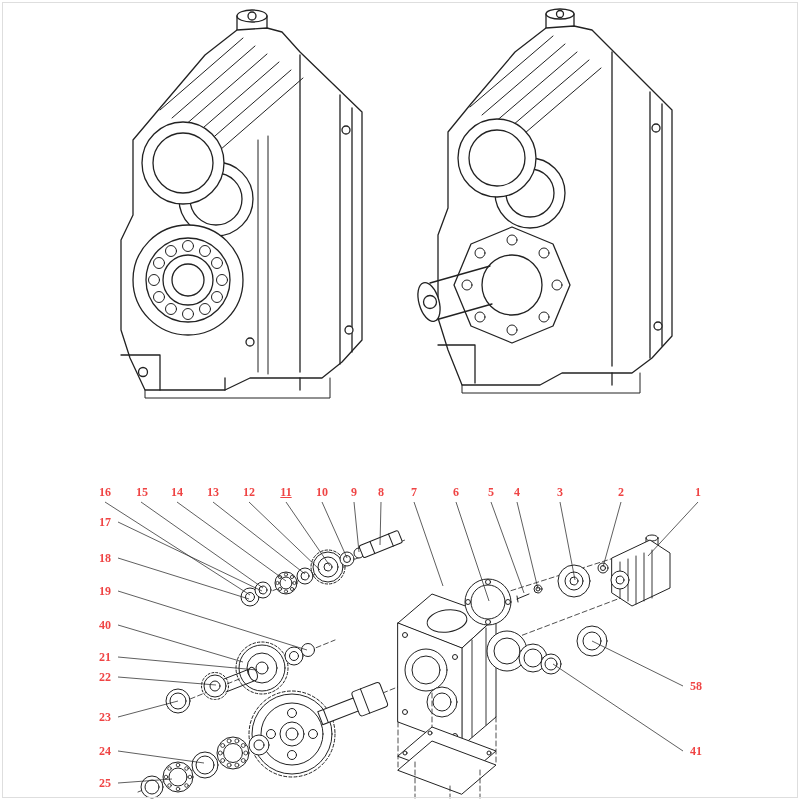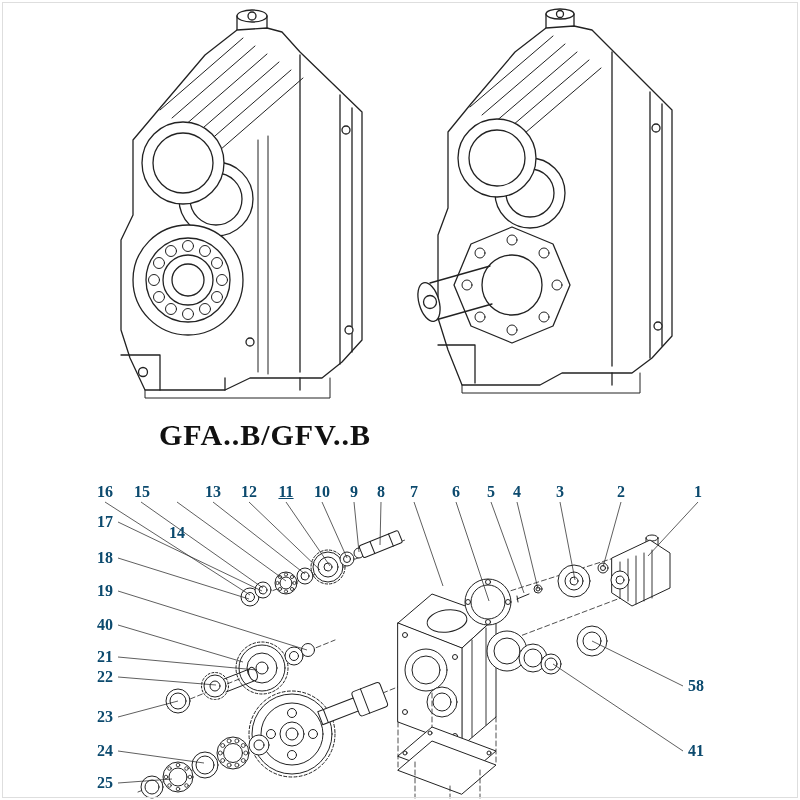--- a/index.html
+++ b/index.html
@@ -11,21 +11,21 @@
   #art{position:absolute;left:0;top:0;}
   .frame{position:absolute;inset:2px;border:1px solid #dedede;pointer-events:none;}
   .label{
     position:absolute;font-weight:bold;font-size:30px;letter-spacing:1px;
     white-space:nowrap;text-align:center;color:#111;
   }
   .label-left{left:128px;top:418px;width:274px;}
   .label-right{left:462px;top:418px;width:166px;}
   .callout{
     position:absolute;transform:translate(-50%,-50%);
-    font-size:16px;font-weight:600;color:#0c4a6e;line-height:1;
+    font-size:12px;font-weight:600;color:#ef4444;line-height:1;
   }
   #leaders line{stroke:#2a2a2a;stroke-width:0.75;}
   .dash{stroke-dasharray:5 3;stroke-width:0.8;}
   .teeth{stroke-width:1;}
 </style>
 </head>
 <body>
 
 <div class="canvas">
 
@@ -312,26 +312,25 @@
         <line x1="118" y1="657" x2="257" y2="670"></line>
         <line x1="118" y1="677" x2="216" y2="685"></line>
         <line x1="118" y1="717" x2="178" y2="701"></line>
         <line x1="118" y1="751" x2="204" y2="763"></line>
         <line x1="118" y1="783" x2="172" y2="779"></line>
         <line x1="683" y1="686" x2="592" y2="641"></line>
         <line x1="683" y1="751" x2="553" y2="664"></line>
       </g>
   </svg>
 
-  <div class="label label-left">GFA..B/GFV..B</div>
 
   <div id="callout-layer">
       <span class="callout" style="left: 105px; top: 492px;">16</span>
       <span class="callout" style="left: 142px; top: 492px;">15</span>
-      <span class="callout" style="left: 177px; top: 492px; margin-top: 41px;">14</span>
+      <span class="callout" style="left: 177px; top: 492px;">14</span>
       <span class="callout" style="left: 213px; top: 492px;">13</span>
       <span class="callout" style="left: 249px; top: 492px;">12</span>
       <span class="callout" style="left: 286px; top: 492px; text-decoration: underline;">11</span>
       <span class="callout" style="left: 322px; top: 492px;">10</span>
       <span class="callout" style="left: 354px; top: 492px;">9</span>
       <span class="callout" style="left: 381px; top: 492px;">8</span>
       <span class="callout" style="left: 414px; top: 492px;">7</span>
       <span class="callout" style="left: 456px; top: 492px;">6</span>
       <span class="callout" style="left: 491px; top: 492px;">5</span>
       <span class="callout" style="left: 517px; top: 492px;">4</span>

